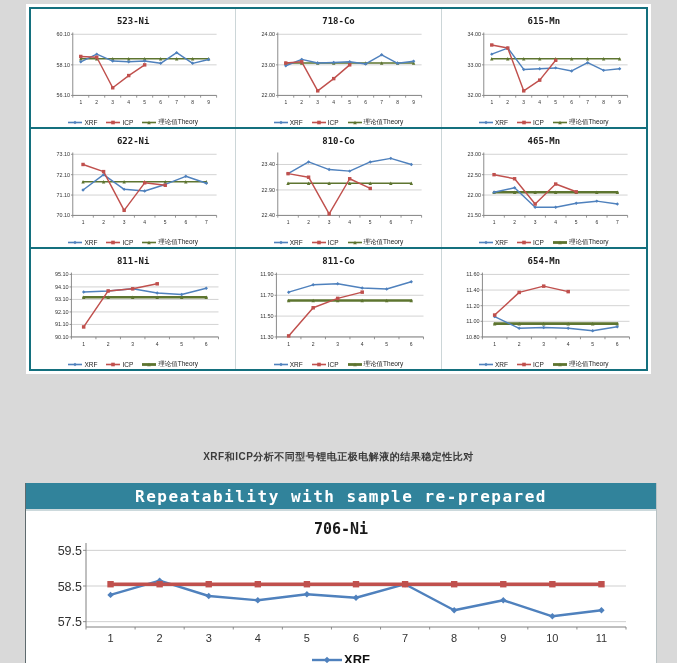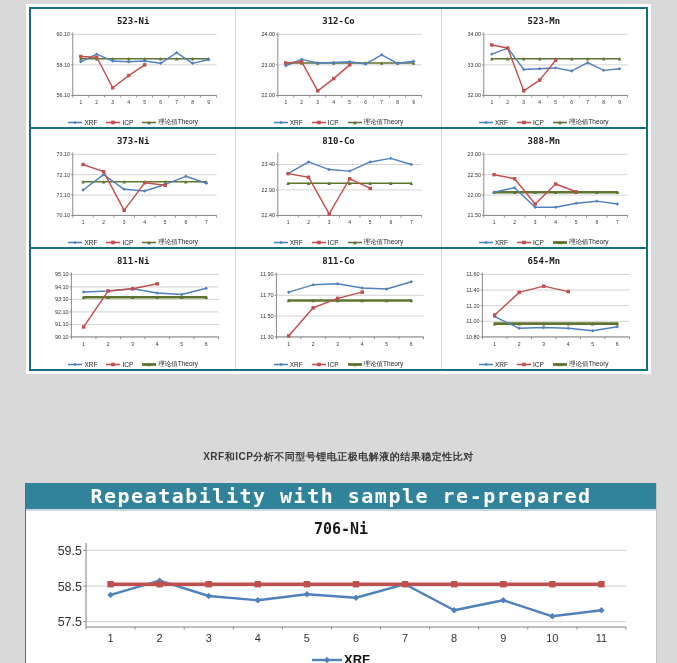--- a/index.html
+++ b/index.html
@@ -11,21 +11,21 @@
   .mini-chart{flex:1 1 0;display:flex;flex-direction:column;align-items:center;padding-top:3px;border-right:1px solid #ccd6d8;overflow:hidden}
   .mini-chart:last-child{border-right:none}
   .chart-title{font-family:"DejaVu Sans Mono",monospace;font-weight:bold;color:#1a1a1a}
   .mini-chart .chart-title{font-size:9px;line-height:12px;margin:3px 0 1px}
   svg{display:block}
   .chart-legend{display:flex;justify-content:center;align-items:center}
   .mini-chart .chart-legend{gap:9px;font-size:6.5px;color:#222;margin-top:1px}
   .legend-item{display:flex;align-items:center;gap:2px;white-space:nowrap}
   .caption{position:absolute;left:0;top:433px;width:100%;height:50px;text-align:center;padding-top:17px;font-weight:bold;font-size:10px;letter-spacing:.5px;color:#3b3b3b}
   .bottom-panel{position:absolute;left:25px;top:483px;width:632px;height:180px;background:#fff;border-left:1px solid #5f6b6e;border-right:1px solid #b9c2c4}
-  .section-header{height:28px;background:#31839b;color:#ffffff;font-family:"DejaVu Sans Mono",monospace;font-weight:bold;font-size:20px;letter-spacing:1.5px;display:flex;align-items:center;justify-content:center;border-bottom:2px solid #ccd9dc}
+  .section-header{height:28px;background:#31839b;color:#ffffff;font-family:"DejaVu Sans Mono",monospace;font-weight:bold;font-size:16px;letter-spacing:1.5px;display:flex;align-items:center;justify-content:center;border-bottom:2px solid #ccd9dc}
   .big-chart{display:flex;flex-direction:column;align-items:center;padding-top:7px}
   .big-chart .chart-title{font-size:15px;line-height:19px;margin:2px 0 0}
   .big-chart .chart-legend{gap:72px;font-size:13px;font-weight:bold;font-family:"Liberation Sans",sans-serif;color:#111;margin-top:0}
 </style>
 </head>
 <body>
 
 <div class="grid-panel">
   <div class="grid-row">
     <div class="mini-chart">
@@ -106,21 +106,21 @@
           <span class="legend-item">
             <svg width="14" height="7" viewBox="0 0 14 7">
               <line x1="0" y1="3.5" x2="14" y2="3.5" stroke="#5e7530" stroke-width="1.6"></line>
               <path d="M 7 1.7 L 8.8 5.3 L 5.2 5.3 Z" fill="#5e7530"></path>
             </svg>
             <span>理论值Theory</span>
           </span>
         </div>
       </div>
     <div class="mini-chart">
-        <div class="chart-title">312-Co</div>
+        <div class="chart-title">718-Co</div>
         <svg width="196" height="99" viewBox="0 0 196 99">
           <line x1="31" y1="7" x2="191" y2="7" stroke="#c9c9c9" stroke-width="0.9"></line>
           <line x1="29" y1="7" x2="31" y2="7" stroke="#808080" stroke-width="0.9"></line>
           <text x="28" y="9.16" text-anchor="end" font-size="6" fill="#333">24.00</text>
           <line x1="31" y1="41" x2="191" y2="41" stroke="#c9c9c9" stroke-width="0.9"></line>
           <line x1="29" y1="41" x2="31" y2="41" stroke="#808080" stroke-width="0.9"></line>
           <text x="28" y="43.16" text-anchor="end" font-size="6" fill="#333">23.00</text>
           <line x1="31" y1="75" x2="191" y2="75" stroke="#c9c9c9" stroke-width="0.9"></line>
           <line x1="29" y1="75" x2="31" y2="75" stroke="#808080" stroke-width="0.9"></line>
           <text x="28" y="77.16" text-anchor="end" font-size="6" fill="#333">22.00</text>
@@ -190,21 +190,21 @@
           <span class="legend-item">
             <svg width="14" height="7" viewBox="0 0 14 7">
               <line x1="0" y1="3.5" x2="14" y2="3.5" stroke="#5e7530" stroke-width="1.6"></line>
               <path d="M 7 1.7 L 8.8 5.3 L 5.2 5.3 Z" fill="#5e7530"></path>
             </svg>
             <span>理论值Theory</span>
           </span>
         </div>
       </div>
     <div class="mini-chart">
-        <div class="chart-title">523-Mn</div>
+        <div class="chart-title">615-Mn</div>
         <svg width="196" height="99" viewBox="0 0 196 99">
           <line x1="31" y1="7" x2="191" y2="7" stroke="#c9c9c9" stroke-width="0.9"></line>
           <line x1="29" y1="7" x2="31" y2="7" stroke="#808080" stroke-width="0.9"></line>
           <text x="28" y="9.16" text-anchor="end" font-size="6" fill="#333">34.00</text>
           <line x1="31" y1="41" x2="191" y2="41" stroke="#c9c9c9" stroke-width="0.9"></line>
           <line x1="29" y1="41" x2="31" y2="41" stroke="#808080" stroke-width="0.9"></line>
           <text x="28" y="43.16" text-anchor="end" font-size="6" fill="#333">33.00</text>
           <line x1="31" y1="75" x2="191" y2="75" stroke="#c9c9c9" stroke-width="0.9"></line>
           <line x1="29" y1="75" x2="31" y2="75" stroke="#808080" stroke-width="0.9"></line>
           <text x="28" y="77.16" text-anchor="end" font-size="6" fill="#333">32.00</text>
@@ -276,21 +276,21 @@
               <line x1="0" y1="3.5" x2="14" y2="3.5" stroke="#5e7530" stroke-width="1.6"></line>
               <path d="M 7 1.7 L 8.8 5.3 L 5.2 5.3 Z" fill="#5e7530"></path>
             </svg>
             <span>理论值Theory</span>
           </span>
         </div>
       </div>
   </div>
   <div class="grid-row">
     <div class="mini-chart">
-        <div class="chart-title">373-Ni</div>
+        <div class="chart-title">622-Ni</div>
         <svg width="196" height="99" viewBox="0 0 196 99">
           <line x1="31" y1="7" x2="191" y2="7" stroke="#c9c9c9" stroke-width="0.9"></line>
           <line x1="29" y1="7" x2="31" y2="7" stroke="#808080" stroke-width="0.9"></line>
           <text x="28" y="9.16" text-anchor="end" font-size="6" fill="#333">73.10</text>
           <line x1="31" y1="29.66666666666667" x2="191" y2="29.66666666666667" stroke="#c9c9c9" stroke-width="0.9"></line>
           <line x1="29" y1="29.66666666666667" x2="31" y2="29.66666666666667" stroke="#808080" stroke-width="0.9"></line>
           <text x="28" y="31.82666666666667" text-anchor="end" font-size="6" fill="#333">72.10</text>
           <line x1="31" y1="52.333333333333336" x2="191" y2="52.333333333333336" stroke="#c9c9c9" stroke-width="0.9"></line>
           <line x1="29" y1="52.333333333333336" x2="31" y2="52.333333333333336" stroke="#808080" stroke-width="0.9"></line>
           <text x="28" y="54.49333333333334" text-anchor="end" font-size="6" fill="#333">71.10</text>
@@ -431,21 +431,21 @@
           <span class="legend-item">
             <svg width="14" height="7" viewBox="0 0 14 7">
               <line x1="0" y1="3.5" x2="14" y2="3.5" stroke="#5e7530" stroke-width="1.6"></line>
               <path d="M 7 1.7 L 8.8 5.3 L 5.2 5.3 Z" fill="#5e7530"></path>
             </svg>
             <span>理论值Theory</span>
           </span>
         </div>
       </div>
     <div class="mini-chart">
-        <div class="chart-title">388-Mn</div>
+        <div class="chart-title">465-Mn</div>
         <svg width="196" height="99" viewBox="0 0 196 99">
           <line x1="31" y1="7" x2="191" y2="7" stroke="#c9c9c9" stroke-width="0.9"></line>
           <line x1="29" y1="7" x2="31" y2="7" stroke="#808080" stroke-width="0.9"></line>
           <text x="28" y="9.16" text-anchor="end" font-size="6" fill="#333">23.00</text>
           <line x1="31" y1="29.66666666666667" x2="191" y2="29.66666666666667" stroke="#c9c9c9" stroke-width="0.9"></line>
           <line x1="29" y1="29.66666666666667" x2="31" y2="29.66666666666667" stroke="#808080" stroke-width="0.9"></line>
           <text x="28" y="31.82666666666667" text-anchor="end" font-size="6" fill="#333">22.50</text>
           <line x1="31" y1="52.333333333333336" x2="191" y2="52.333333333333336" stroke="#c9c9c9" stroke-width="0.9"></line>
           <line x1="29" y1="52.333333333333336" x2="31" y2="52.333333333333336" stroke="#808080" stroke-width="0.9"></line>
           <text x="28" y="54.49333333333334" text-anchor="end" font-size="6" fill="#333">22.00</text>

